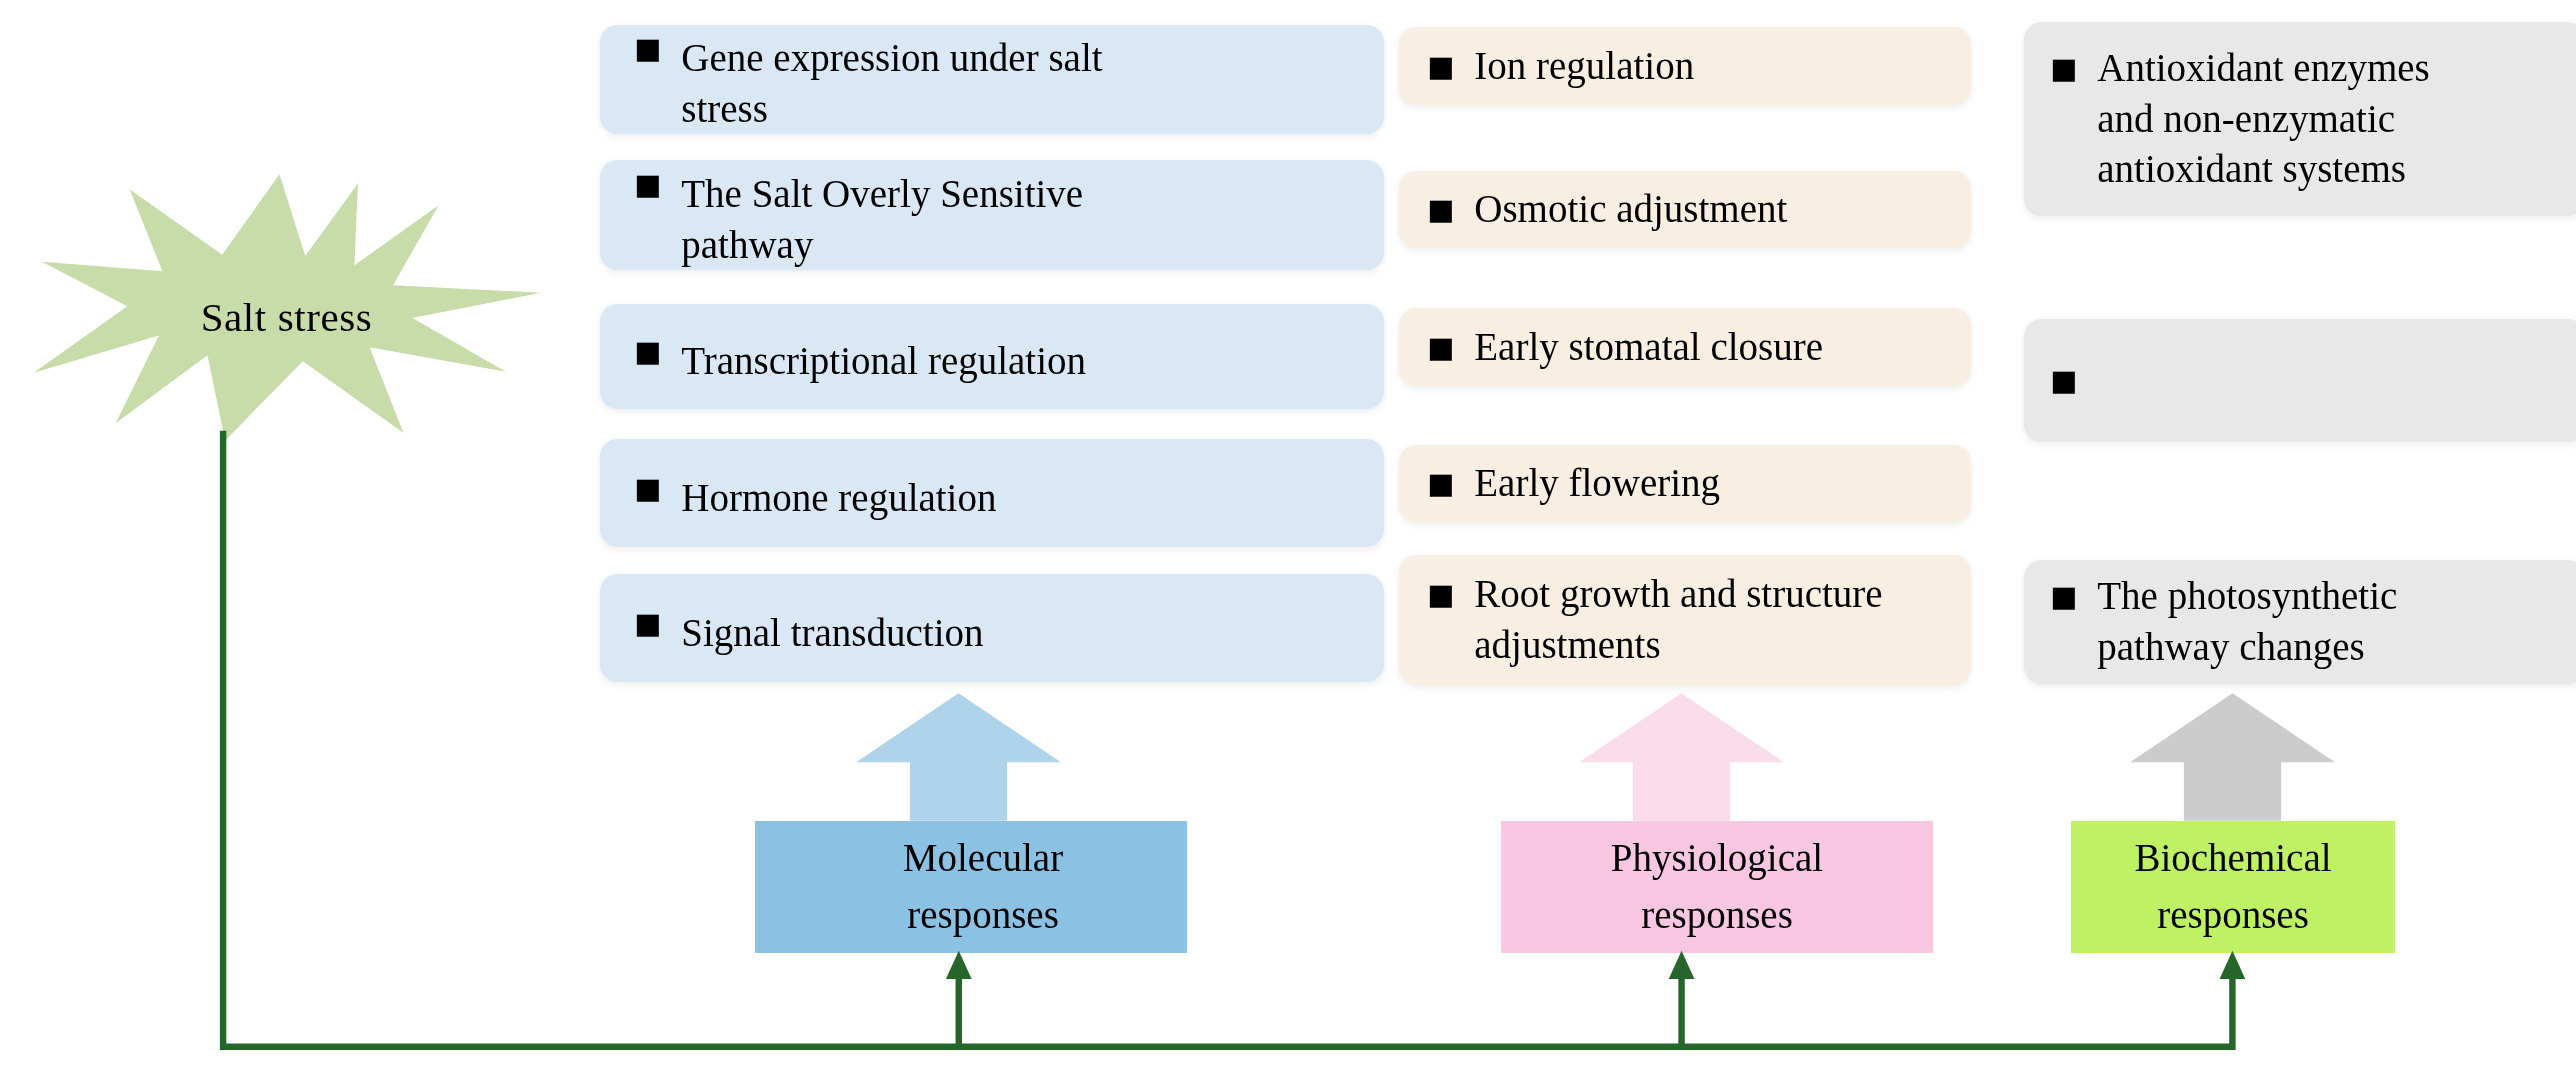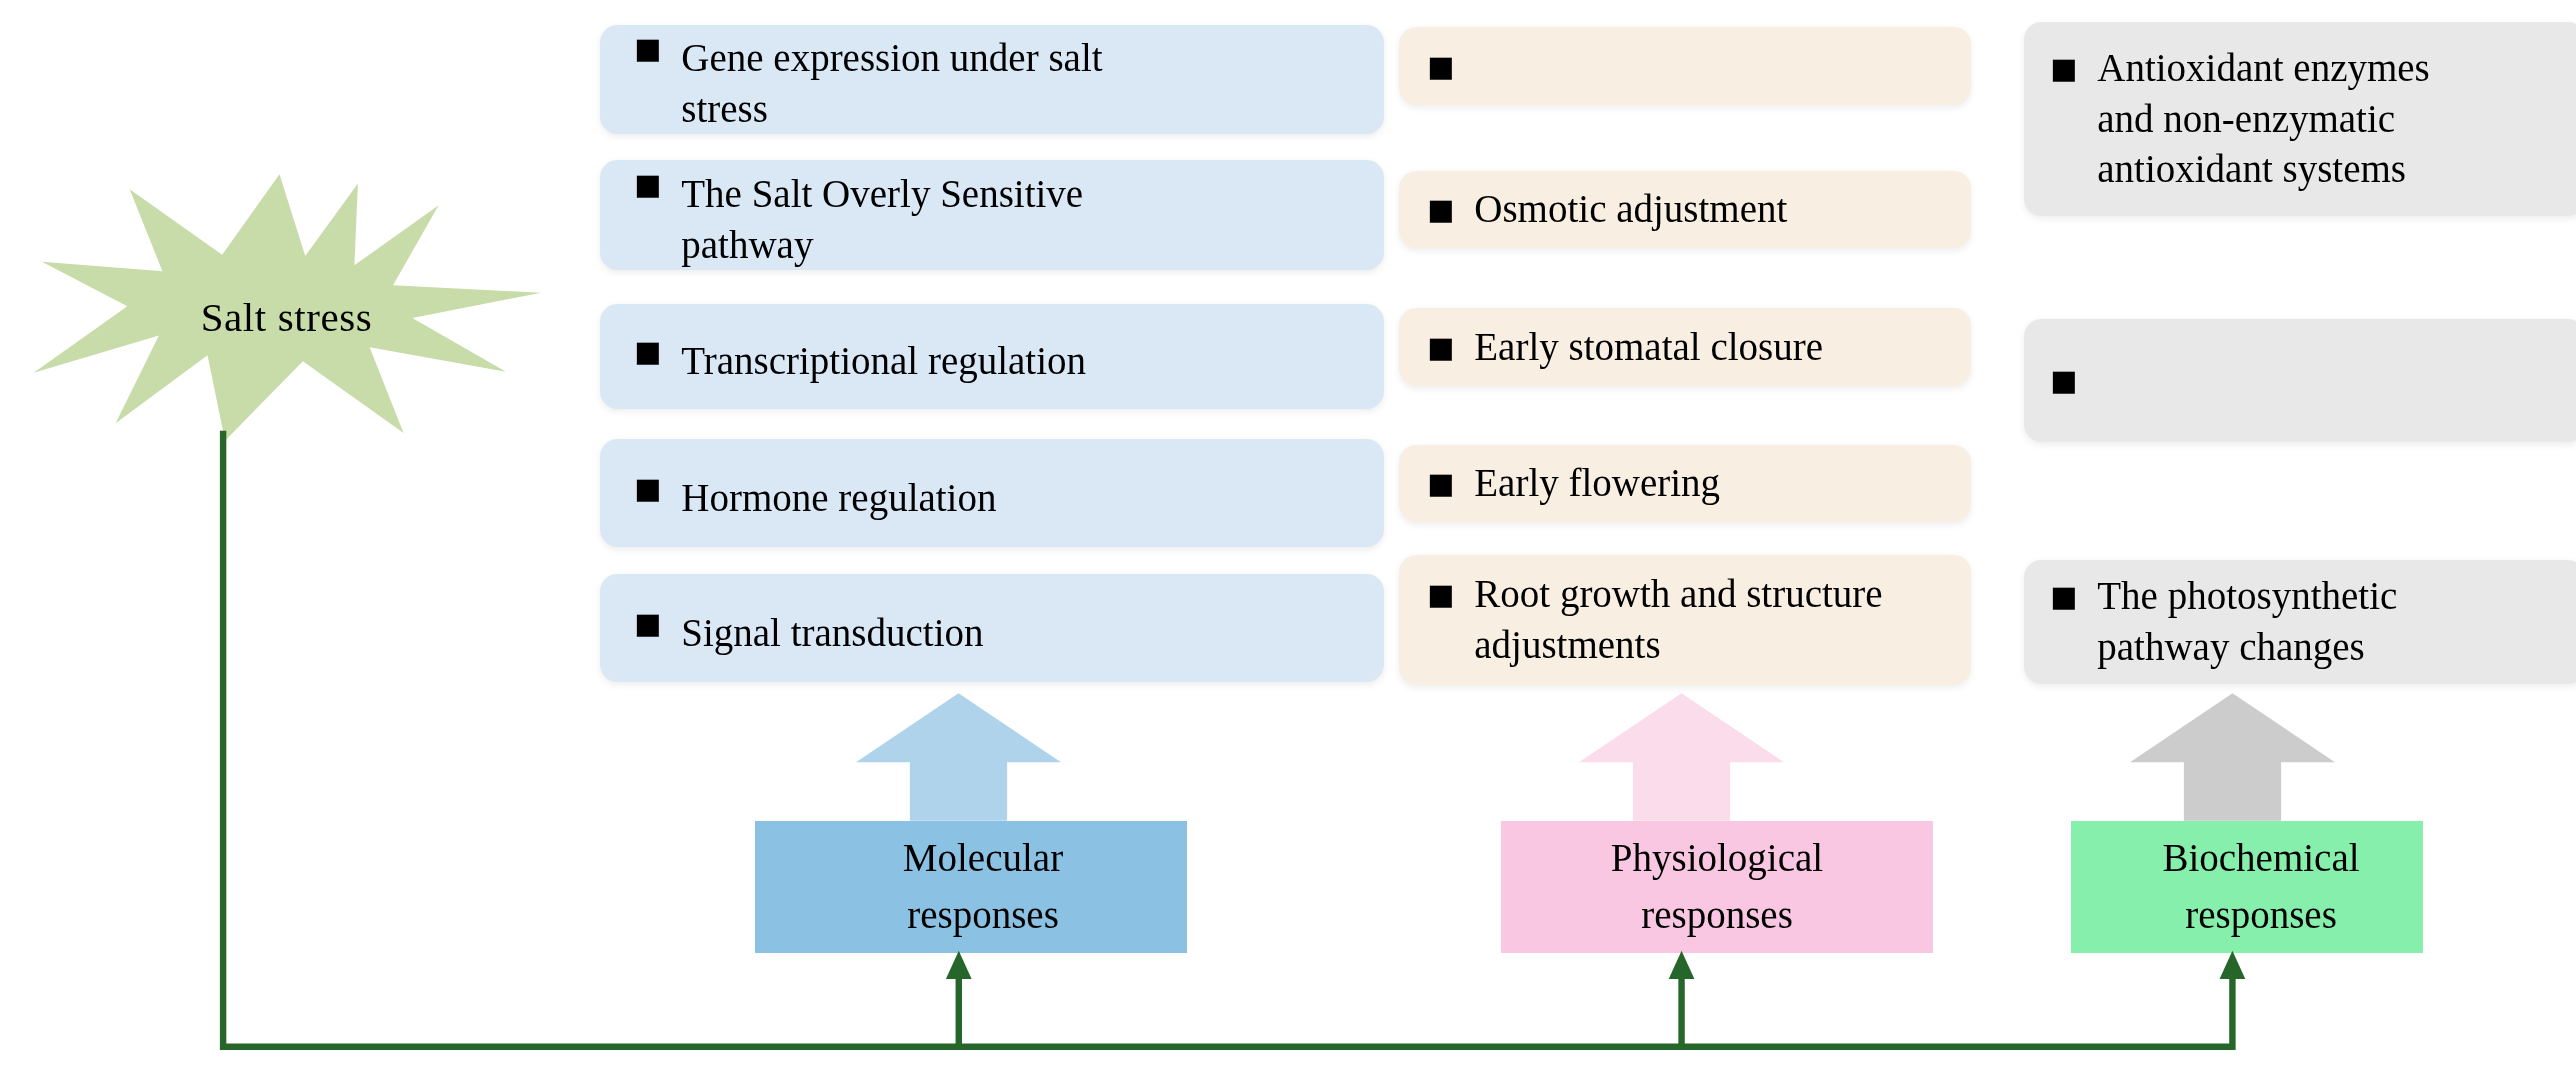--- a/index.html
+++ b/index.html
@@ -49,21 +49,21 @@
   
   .footer-box{
     position:absolute;top:821px;height:132px;
     display:flex;align-items:center;justify-content:center;
     text-align:center;
     font-size:39px;line-height:1.45;
   }
   .footer-box .text{max-width:252px;}
   .fb-molecular{left:755px;width:408px;background:#8bc1e3;padding-left:24px;}
   .fb-physiological{left:1501px;width:432px;background:#f9c7e2;text-align:center;}
-  .fb-biochemical{left:2071px;width:324px;background:#86efac;padding-left:28px;}
+  .fb-biochemical{left:2071px;width:324px;background:#bef264;}
 
   
   .connector{position:absolute;left:0;top:0;width:2576px;height:1076px;pointer-events:none;}
 </style>
 </head>
 <body>
 
 <div class="stage">
 
   <div class="star-wrap">
@@ -103,20 +103,21 @@
   <div class="item c1" style="top:574px;height:108px">
     <div class="row">
         <span class="bullet">■</span>
         <span class="text">Signal transduction</span>
       </div>
   </div>
 
   <div class="item c2" style="top:27px;height:78px">
     <div class="row">
         <span class="bullet">■</span>
+        <span class="text">Ion regulation</span>
       </div>
   </div>
   <div class="item c2" style="top:171px;height:77px">
     <div class="row">
         <span class="bullet">■</span>
         <span class="text">Osmotic adjustment</span>
       </div>
   </div>
   <div class="item c2" style="top:308px;height:78px">
     <div class="row">

